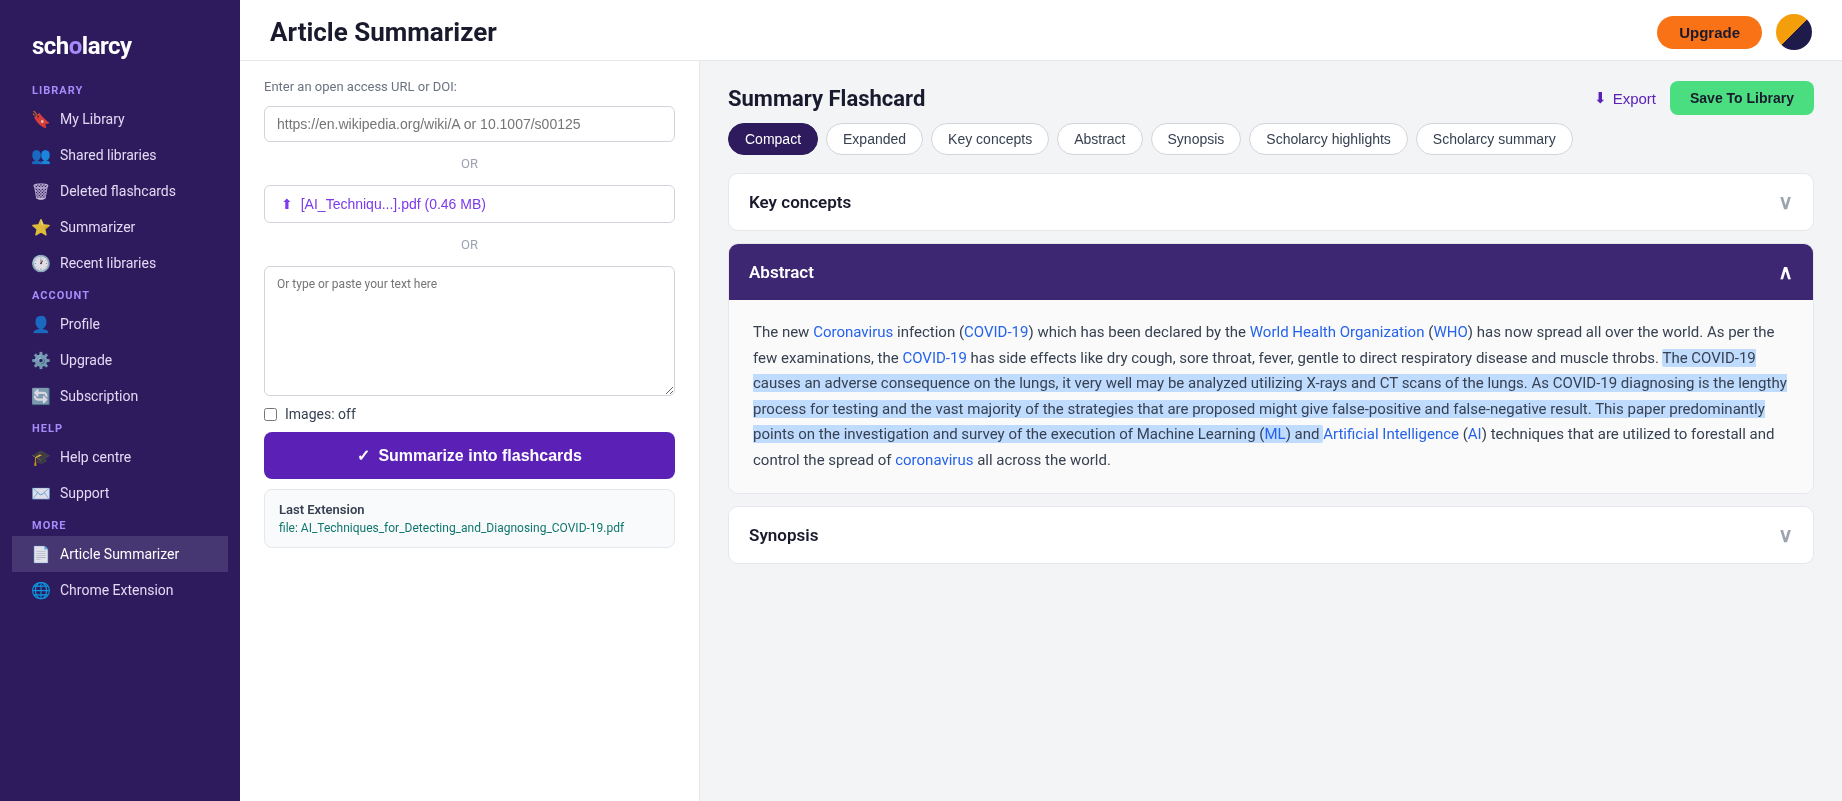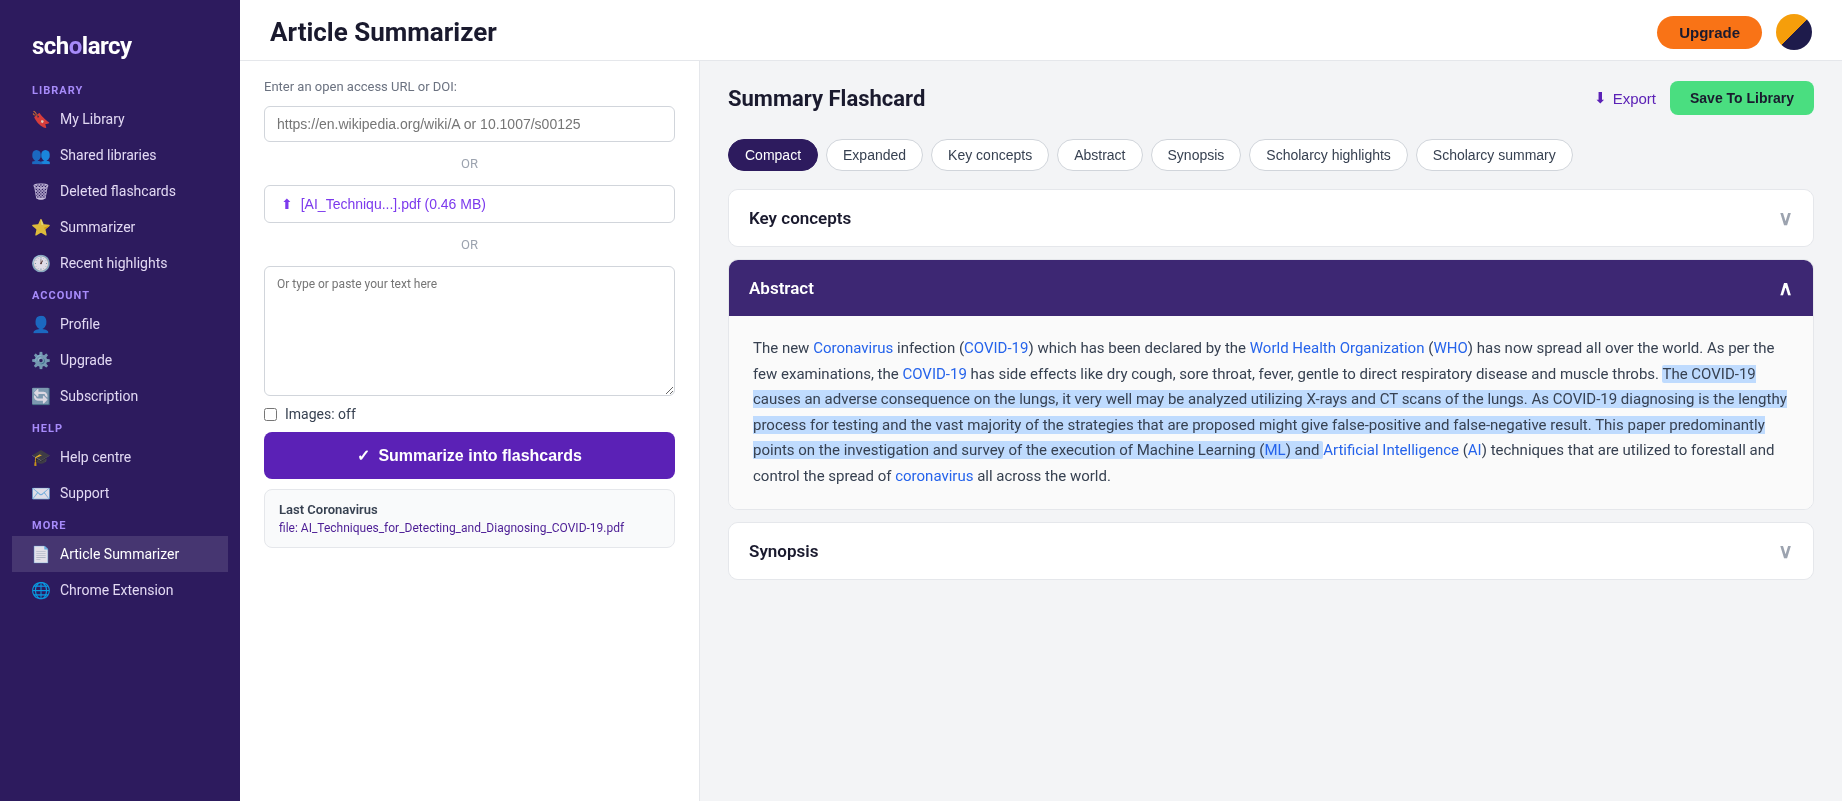--- a/index.html
+++ b/index.html
@@ -176,37 +176,37 @@
       gap: 8px;
     }
     .last-submission {
       background: #f9fafb;
       border: 1px solid #e5e7eb;
       border-radius: 8px;
       padding: 12px 14px;
       font-size: 13px;
     }
     .last-submission-title { font-weight: 600; color: #374151; margin-bottom: 4px; }
-    .last-submission-file { color: #4c1d95; font-size: 12px; }
+    .last-submission-file { color: #0f766e; font-size: 12px; }
 
     
     .right-panel {
       flex: 1;
       background: #f3f4f6;
       overflow-y: auto;
       padding: 0;
     }
     .right-panel-inner {
       padding: 20px 28px;
     }
     .flashcard-header {
       display: flex;
       align-items: center;
       justify-content: space-between;
-      margin-bottom: 24px;
+      margin-bottom: 8px;
     }
     .flashcard-title {
       font-size: 22px;
       font-weight: 700;
       color: #1a1a2e;
     }
     .header-actions {
       display: flex;
       align-items: center;
       gap: 14px;
@@ -313,21 +313,21 @@
   <div class="sidebar-item">
     <span class="sidebar-icon">🗑</span>
     <span>Deleted flashcards</span>
   </div>
   <div class="sidebar-item">
     <span class="sidebar-icon">⭐</span>
     <span>Summarizer</span>
   </div>
   <div class="sidebar-item">
     <span class="sidebar-icon">🕐</span>
-    <span>Recent highlights</span>
+    <span>Recent libraries</span>
   </div>
 
   <div class="sidebar-section-label">ACCOUNT</div>
 
   <div class="sidebar-item">
     <span class="sidebar-icon">👤</span>
     <span>Profile</span>
   </div>
   <div class="sidebar-item">
     <span class="sidebar-icon">⚙️</span>
@@ -392,21 +392,21 @@
         <input type="checkbox" style="">
         <span>Images: off</span>
       </div>
 
       <button class="summarize-btn">
         <span>✓</span>
         <span>Summarize into flashcards</span>
       </button>
 
       <div class="last-submission">
-        <div class="last-submission-title">Last Coronavirus</div>
+        <div class="last-submission-title">Last Extension</div>
         <div class="last-submission-file">file: AI_Techniques_for_Detecting_and_Diagnosing_COVID-19.pdf</div>
       </div>
     </div>
 
     <div class="right-panel">
       <div class="right-panel-inner">
 
         <div class="flashcard-header">
           <h2 class="flashcard-title">Summary Flashcard</h2>
           <div class="header-actions">

